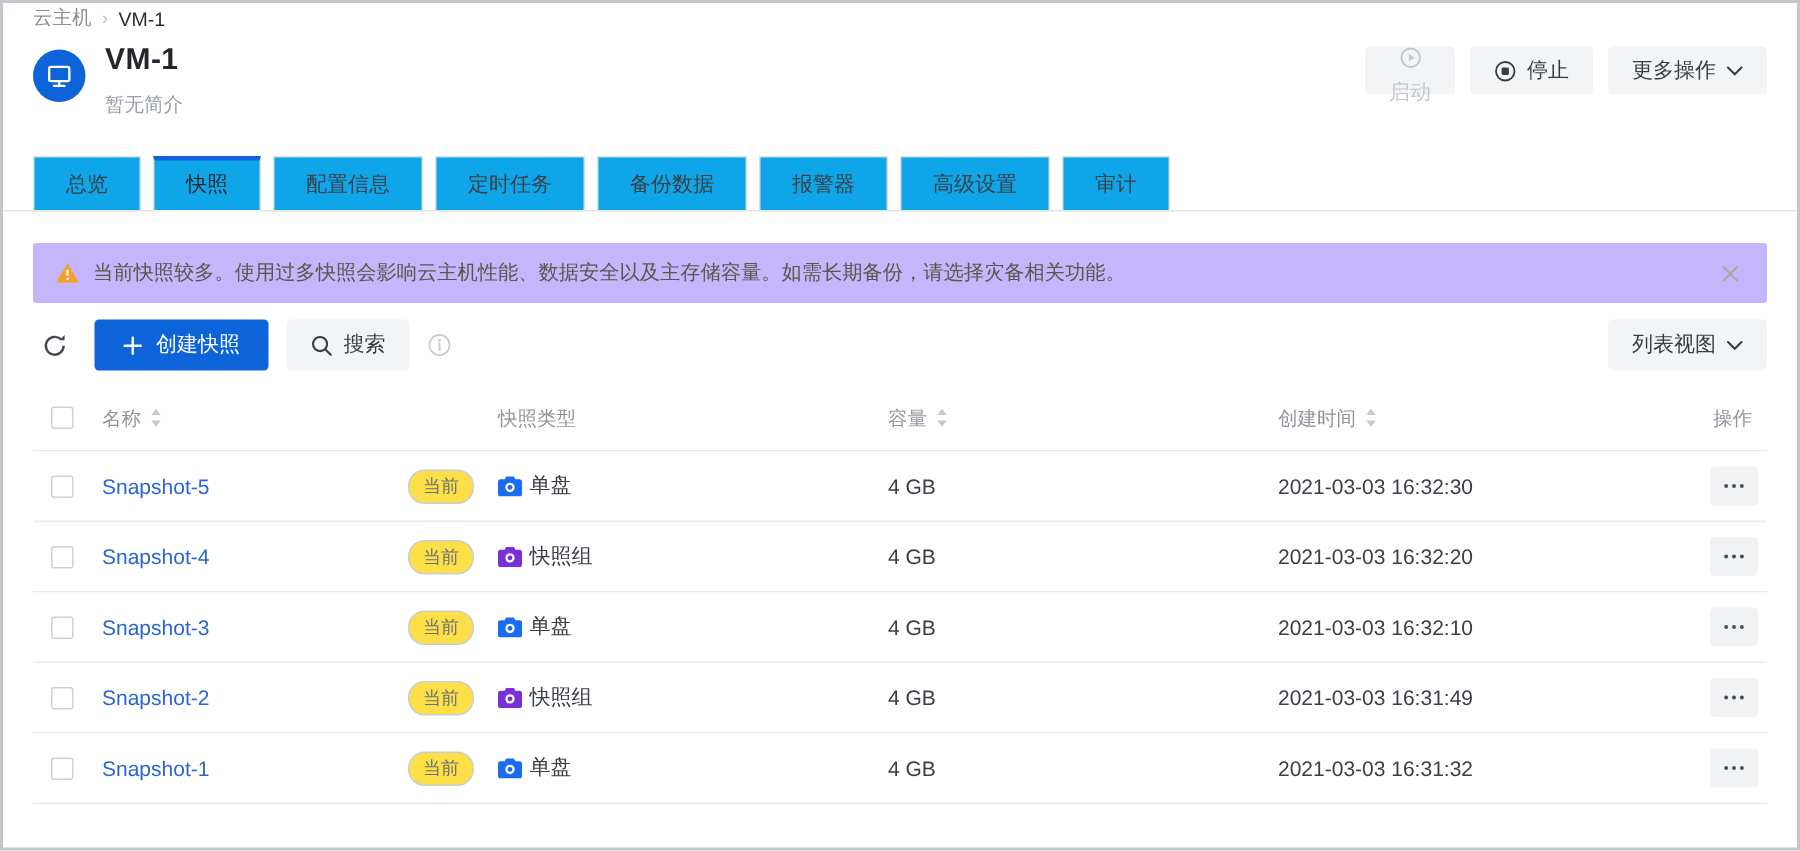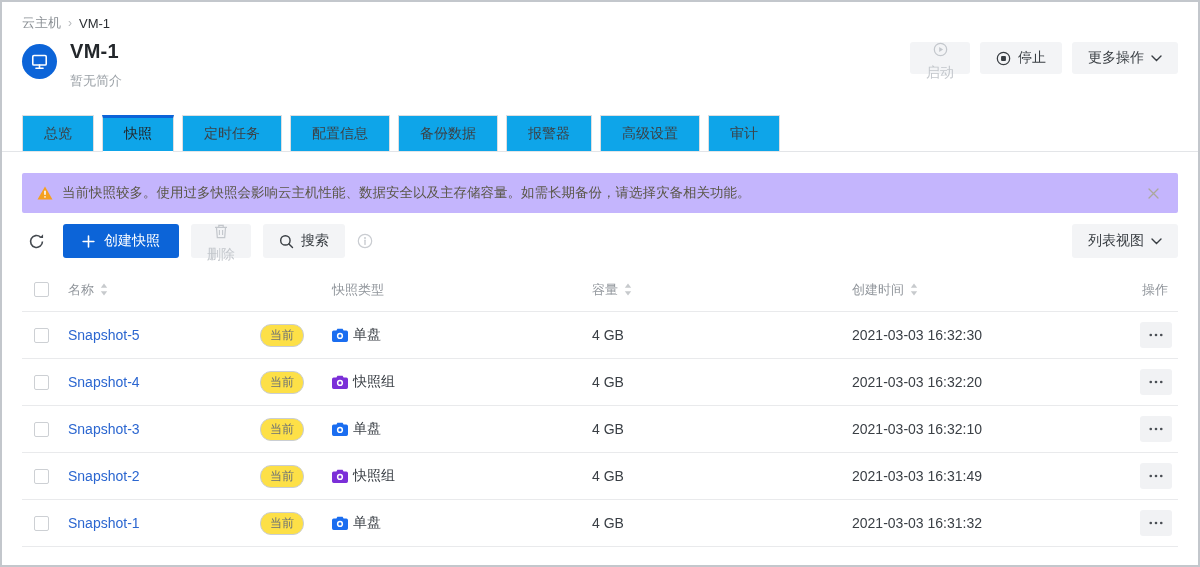--- a/index.html
+++ b/index.html
@@ -8,21 +8,21 @@
     font-family: "Liberation Sans", "DejaVu Sans", sans-serif;
     background:#fff;
     border:2px solid #c3c7cc;
     overflow:hidden;
     color:#3a3f45;
     position:relative;
   }
   svg { display:block; }
 
   
-  .breadcrumb { padding:12px 20px 0 20px; font-size:13px; display:flex; align-items:center; gap:7px; }
+  .breadcrumb { padding:1px 20px 0 20px; font-size:13px; display:flex; align-items:center; gap:7px; }
   .breadcrumb .root { color:#8a8f94; cursor:pointer; }
   .breadcrumb .sep  { color:#b7babd; font-size:12px; }
   .breadcrumb .cur  { color:#2b2f33; }
 
   
   .page-header { display:flex; justify-content:space-between; align-items:flex-start; padding:8px 20px 0 20px; }
   .ph-left { display:flex; gap:13px; }
   .avatar { width:35px; height:35px; border-radius:50%; background:#0c64d8; display:flex; align-items:center; justify-content:center; margin-top:4px; }
   .ph-title { font-size:20px; font-weight:bold; color:#23272b; letter-spacing:.3px; }
   .ph-sub { font-size:13px; color:#9aa0a6; margin-top:9px; }
@@ -72,21 +72,21 @@
     grid-template-columns:46px 264px 260px 260px 260px 1fr;
     align-items:center;
     border-bottom:1px solid #e9eaec;
   }
   .thead { height:44px; font-size:13px; color:#90959b; }
   .tbody-row { height:47px; font-size:14px; color:#3a3f45; background:#fff; }
   .cell-check { display:flex; justify-content:flex-start; padding-left:12px; }
   .checkbox { width:15px; height:15px; border:1px solid #cdd0d4; border-radius:2px; background:#fff; cursor:pointer; }
   .col-label { display:inline-flex; align-items:center; gap:6px; }
   .sort-icon { color:#c7cacd; }
-  .cell-name { display:flex; align-items:center; justify-content:space-between; padding-right:28px; }
+  .cell-name { display:flex; align-items:center; justify-content:space-between; padding-right:16px; }
   .link { color:#2b66d0; cursor:pointer; text-decoration:none; }
   .badge {
     border:1px solid #caced3; border-radius:11px; padding:2px 9px;
     font-size:12px; color:#6b7075; background:#fde047; white-space:nowrap;
   }
   .cell-type { display:flex; align-items:center; gap:5px; }
   .cell-actions { display:flex; justify-content:flex-end; padding-right:6px; }
   .more-btn {
     width:32px; height:26px; background:#f1f2f4; border:none; border-radius:3px;
     display:flex; align-items:center; justify-content:center; color:#4a4f55; cursor:pointer;
@@ -142,22 +142,22 @@
             <path d="M1 1l4.5 4.5L10 1" fill="none" stroke="currentColor" stroke-width="1.4" stroke-linecap="round"></path>
           </svg>
       </span>
     </button>
   </div>
 </div>
 
 <div class="tabs">
   <div class="tab">总览</div>
   <div class="tab active">快照</div>
+  <div class="tab">配置信息</div>
   <div class="tab">定时任务</div>
-  <div class="tab">配置信息</div>
   <div class="tab">备份数据</div>
   <div class="tab">报警器</div>
   <div class="tab">高级设置</div>
   <div class="tab">审计</div>
 </div>
 
 <div class="content">
 
   <div class="banner">
     <span>
@@ -185,29 +185,20 @@
       </span>
     </button>
     <button class="btn-primary">
       <span>
         <svg width="13" height="13" viewBox="0 0 14 14">
             <path d="M7 1.2v11.6M1.2 7h11.6" stroke="#fff" stroke-width="1.7" stroke-linecap="round"></path>
           </svg>
       </span>
       <span>创建快照</span>
     </button>
-    <button class="btn disabled">
-      <span>
-        <svg width="14" height="15" viewBox="0 0 14 15">
-            <path d="M1 3.4h12M4.8 3.2V1.4h4.4v1.8M2.5 3.6l.8 10h7.4l.8-10" fill="none" stroke="currentColor" stroke-width="1.2"></path>
-            <path d="M5.4 6v5M8.6 6v5" stroke="currentColor" stroke-width="1.1"></path>
-          </svg>
-      </span>
-      <span>删除</span>
-    </button>
     <button class="btn">
       <span>
         <svg width="15" height="15" viewBox="0 0 16 16">
             <circle cx="6.8" cy="6.8" r="5" fill="none" stroke="currentColor" stroke-width="1.5"></circle>
             <path d="M10.6 10.6l3.8 3.8" stroke="currentColor" stroke-width="1.5" stroke-linecap="round"></path>
           </svg>
       </span>
       <span>搜索</span>
     </button>
     <span class="info-icon">

